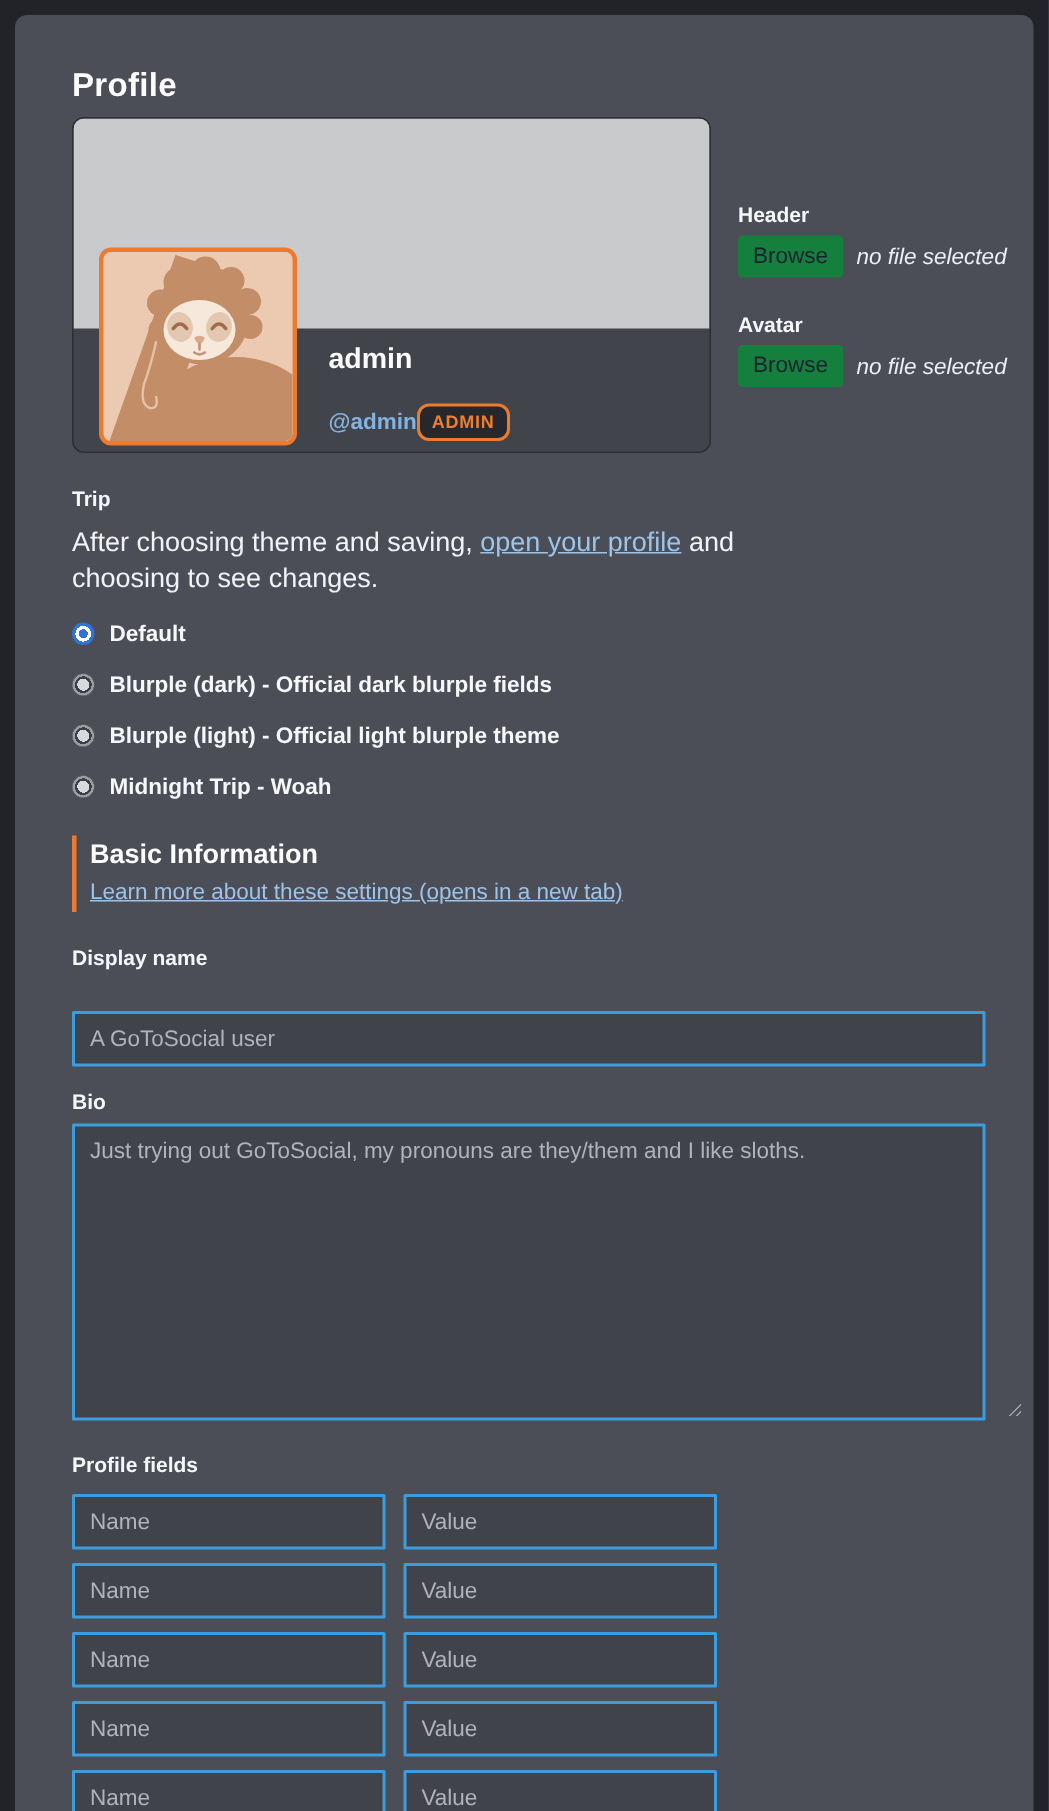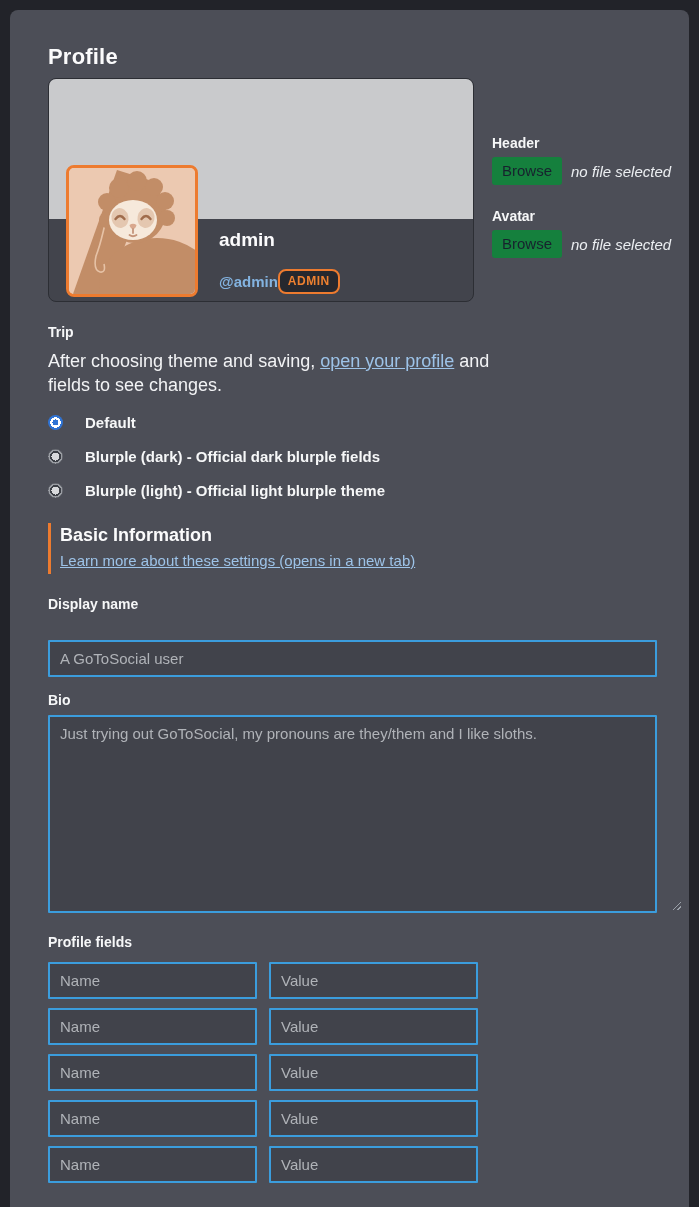--- a/index.html
+++ b/index.html
@@ -60,21 +60,21 @@
     padding:5px 10px 6px; border-radius:3px; cursor:pointer;
   }
   .file-status { font-size:15px; font-style:italic; color:#eceff2; white-space:nowrap; }
 
   
   .theme-section { margin-top:22px; }
   .small-label { font-size:14px; font-weight:700; color:#f6f7f8; }
   .theme-desc { margin-top:9px; font-size:18px; line-height:24px; color:#f2f3f5; }
   a.inline-link, a.learn-link { color:#9dc3e8; text-decoration:underline; }
   .radio-group { margin-top:14px; }
-  .radio-row { display:flex; align-items:center; gap:22px; margin-top:17px; }
+  .radio-row { display:flex; align-items:center; gap:10px; margin-top:17px; }
   .radio-dot { width:15px; height:15px; border-radius:50%; flex:none; }
   .radio-dot.checked {
     background:radial-gradient(circle, #2f73d4 0 3px, #ffffff 3px 5.2px, #2f73d4 5.2px);
   }
   .radio-dot.unchecked {
     background:radial-gradient(circle, #d8d9dc 0 4px, #3c3f46 4px 5.6px, #9a9da3 5.6px 7px, #6a6d74 7px);
   }
   .radio-label { font-size:15px; font-weight:700; color:#f6f7f8; }
 
   
@@ -153,34 +153,38 @@
       <div class="upload-label">Avatar</div>
       <div class="upload-row">
         <button class="browse-btn">Browse</button>
         <span class="file-status">no file selected</span>
       </div>
     </div>
   </div>
 
   <div class="theme-section">
     <div class="small-label">Trip</div>
-    <div class="theme-desc"><span>After choosing theme and saving, </span><a class="inline-link" href="#">open your profile</a><span> and</span><br><span>fields to see changes.</span></div>
+    <div class="theme-desc"><span>After choosing theme and saving, </span><a class="inline-link" href="#">open your profile</a><span> and</span><br><span>choosing to see changes.</span></div>
 
     <div class="radio-group">
       <div class="radio-row">
         <span class="radio-dot checked"></span>
         <span class="radio-label">Default</span>
       </div>
       <div class="radio-row">
         <span class="radio-dot unchecked"></span>
         <span class="radio-label">Blurple (dark) - Official dark blurple fields</span>
       </div>
       <div class="radio-row">
         <span class="radio-dot unchecked"></span>
         <span class="radio-label">Blurple (light) - Official light blurple theme</span>
+      </div>
+      <div class="radio-row">
+        <span class="radio-dot unchecked"></span>
+        <span class="radio-label">Midnight Trip - Woah</span>
       </div>
     </div>
   </div>
 
   <div class="section-head">
     <div class="section-title">Basic Information</div>
     <a class="learn-link" href="#">Learn more about these settings (opens in a new tab)</a>
   </div>
 
   <div class="field-label">Display name</div>

